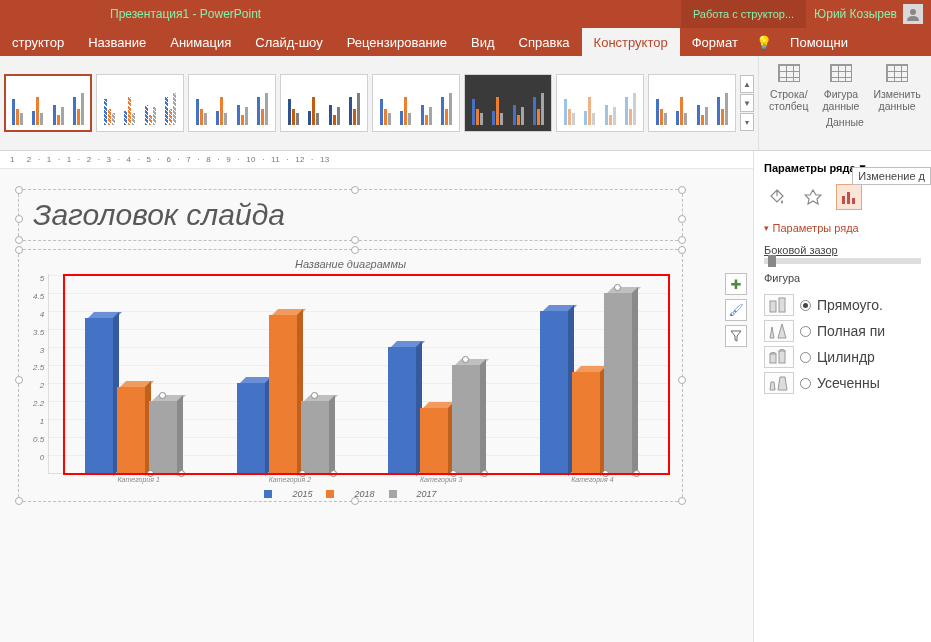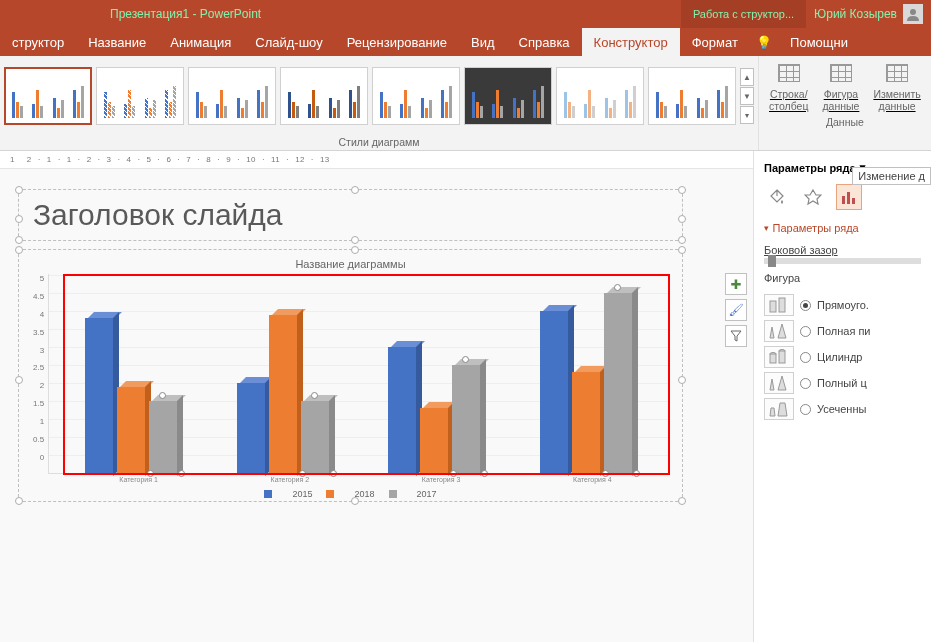--- a/index.html
+++ b/index.html
@@ -24,36 +24,36 @@
 .ribbon-group-label { text-align: center; font-size: 10.5px; color: #666; padding-top: 2px; }
 .styles-row { display: flex; gap: 4px; align-items: center; flex: 1; }
 .style-thumb { width: 88px; height: 58px; border: 1px solid #d0d0d0; background: #fff; display: flex; align-items: flex-end; justify-content: space-around; padding: 2px 2px 6px; cursor: pointer; }
 .style-thumb.selected { border: 1px solid #b7472a; box-shadow: 0 0 0 1px #b7472a inset; }
 .style-thumb.dark { background: #3a3a3a; }
 .mini-grp { display: flex; gap: 1px; align-items: flex-end; }
 .mini-bar { width: 3px; }
 .scroll-btns { display: flex; flex-direction: column; gap: 1px; }
 .scroll-btn { width: 14px; height: 18px; border: 1px solid #c0c0c0; background: #fff; font-size: 8px; display: flex; align-items: center; justify-content: center; cursor: pointer; color: #666; }
 .data-group { flex: 1; }
-.data-btns { display: flex; gap: 2px; text-decoration: underline; }
+.data-btns { display: flex; gap: 2px; }
 .data-btn { display: flex; flex-direction: column; align-items: center; padding: 2px 6px; cursor: pointer; font-size: 10.5px; color: #666; text-align: center; line-height: 1.15; }
 .data-btn .ico { width: 28px; height: 26px; margin-bottom: 2px; display: flex; align-items: center; justify-content: center; }
 .grid-ico { display: inline-block; width: 22px; height: 18px; position: relative; }
 .grid-ico::before { content: ""; position: absolute; inset: 0; background:
   linear-gradient(#999 1px, transparent 1px) 0 0/100% 6px,
   linear-gradient(90deg, #999 1px, transparent 1px) 0 0/7px 100%;
   border: 1px solid #999; }
 
 
 .workarea { display: flex; height: calc(642px - 28px - 28px - 95px); }
 .slide-pane { flex: 1; position: relative; background: #f9f9f9; }
 .ruler-h { height: 18px; background: #fff; border-bottom: 1px solid #e5e5e5; font-size: 8px; color: #777; display: flex; align-items: center; padding-left: 4px; letter-spacing: 0.4px; overflow: hidden; white-space: nowrap; }
 .ruler-h span { margin: 0 6px; }
 .slide-scroll { position: relative; padding: 12px 0 0 6px; }
-.slide-canvas { position: relative; }
+.slide-canvas { position: relative; font-style: italic; }
 .title-box { margin: 8px 0 6px 12px; width: 665px; border: 1px dashed #bfbfbf; padding: 8px 14px; position: relative; }
 .title-text { font-size: 30px; color: #595959; font-weight: 300; }
 .chart-box { margin: 8px 0 0 12px; width: 665px; border: 1px dashed #bfbfbf; padding: 8px 0 2px; position: relative; }
 .chart-redborder { position: absolute; top: 24px; left: 44px; right: 12px; bottom: 26px; border: 2px solid red; pointer-events: none; }
 .sel-dot { position: absolute; width: 8px; height: 8px; background: #fff; border: 1px solid #adadad; border-radius: 50%; }
 .chart-title { text-align: center; font-size: 11px; color: #666; margin-bottom: 4px; }
 .plot { display: flex; height: 200px; padding: 0 14px 0 14px; }
 .yaxis { display: flex; flex-direction: column; justify-content: space-between; font-size: 8px; color: #777; padding-right: 4px; text-align: right; padding-bottom: 12px; }
 .bars-area { flex: 1; position: relative; border-left: 1px solid #ddd; border-bottom: 1px solid #ddd; display: flex; justify-content: space-around; align-items: flex-end; padding: 0 6px 0 6px; background: repeating-linear-gradient(to top, transparent 0, transparent 17px, #eee 17px, #eee 18px); }
 .bar-cluster { display: flex; gap: 4px; align-items: flex-end; position: relative; }
@@ -83,21 +83,21 @@
 .fp-icons { display: flex; gap: 10px; padding: 6px 10px; }
 .fp-icon { width: 26px; height: 26px; border: 1px solid transparent; display: flex; align-items: center; justify-content: center; cursor: pointer; }
 .fp-icon.active { background: #fbe5d6; border-color: #e8a47a; }
 .fp-section-h { color: #b7472a; font-size: 11px; padding: 6px 10px; display: flex; align-items: center; gap: 4px; }
 .fp-section-h::before { content: "▾"; font-size: 9px; }
 .fp-field { padding: 4px 10px; font-size: 11px; color: #444; }
 .fp-field label { display: block; text-decoration: underline; color: #444; margin-bottom: 2px; }
 .fp-slider { width: 100%; height: 6px; background: #ddd; position: relative; margin-top: 2px; }
 .fp-slider::before { content: ""; position: absolute; left: 4px; top: -3px; width: 8px; height: 12px; background: #888; }
 .shape-list { padding: 4px 6px; }
-.shape-row { display: flex; align-items: center; gap: 6px; padding: 2px 4px; cursor: pointer; font-size: 11px; color: #444; white-space: nowrap; overflow: hidden; }
+.shape-row { display: flex; align-items: center; gap: 6px; padding: 2px 4px; cursor: pointer; font-size: 14px; color: #444; white-space: nowrap; overflow: hidden; }
 .shape-row .shape-ico { width: 30px; height: 22px; display: flex; align-items: center; justify-content: center; border: 1px solid #d0d0d0; background: #fcfcfc; }
 .radio { width: 11px; height: 11px; border: 1px solid #888; border-radius: 50%; display: inline-flex; align-items: center; justify-content: center; }
 .radio.checked::after { content: ""; width: 5px; height: 5px; background: #444; border-radius: 50%; }
 </style>
 </head>
 <body>
 
 <div class="titlebar">
   <span class="title">Презентация1 - PowerPoint</span>
   <span class="context">Работа с структор...</span>
@@ -304,21 +304,20 @@
             <div class="mini-bar" style="height:16px;background:#ed7d31"></div>
             <div class="mini-bar" style="height:32px;background:#a5a5a5"></div>
           </div>
       </div>
       <div class="scroll-btns">
         <div class="scroll-btn">▲</div>
         <div class="scroll-btn">▼</div>
         <div class="scroll-btn">▾</div>
       </div>
     </div>
-    <div class="ribbon-group-label">Стили диаграмм</div>
   </div>
   <div class="ribbon-group data-group">
     <div class="data-btns">
       <div class="data-btn">
         <span class="ico">
             <span class="grid-ico"></span>
           </span>
         <span style="white-space:pre;">Строка/
 столбец</span>
       </div>
@@ -364,21 +363,21 @@
           <div class="chart-title">Название диаграммы</div>
           <div class="plot">
             <div class="yaxis">
               <span>5</span>
                 <span>4.5</span>
                 <span>4</span>
                 <span>3.5</span>
                 <span>3</span>
                 <span>2.5</span>
                 <span>2</span>
-                <span>1.5</span>
+                <span>2.2</span>
                 <span>1</span>
                 <span>0.5</span>
                 <span>0</span>
             </div>
             <div class="bars-area" id="bars-area">
                 <div class="bar-cluster">
                   <div class="bar3d blue" style="height: 154.8px;">
                     <div class="top"></div>
                     <div class="side"></div>
                     <div class="front"></div>
@@ -564,30 +563,20 @@
               <ellipse cx="13" cy="2" rx="3" ry="1.5" fill="#ddd" stroke="#999"></ellipse>
               <rect x="10" y="2" width="6" height="12" fill="#ddd" stroke="#999"></rect>
             </svg>
           </span>
         <span class="radio"></span>
         <span>Цилиндр</span>
       </div>
       <div class="shape-row">
         <span class="shape-ico">
             <svg width="20" height="16">
-              <polygon points="5,15 1,15 3,4" fill="#ddd" stroke="#999"></polygon>
-              <polygon points="17,15 9,15 13,1" fill="#ddd" stroke="#999"></polygon>
-            </svg>
-          </span>
-        <span class="radio"></span>
-        <span>Полный ц</span>
-      </div>
-      <div class="shape-row">
-        <span class="shape-ico">
-            <svg width="20" height="16">
               <polygon points="6,15 1,15 2,7 5,7" fill="#ddd" stroke="#999"></polygon>
               <polygon points="18,15 9,15 11,2 16,2" fill="#ddd" stroke="#999"></polygon>
             </svg>
           </span>
         <span class="radio"></span>
         <span>Усеченны</span>
       </div>
     </div>
   </div>
 </div>

